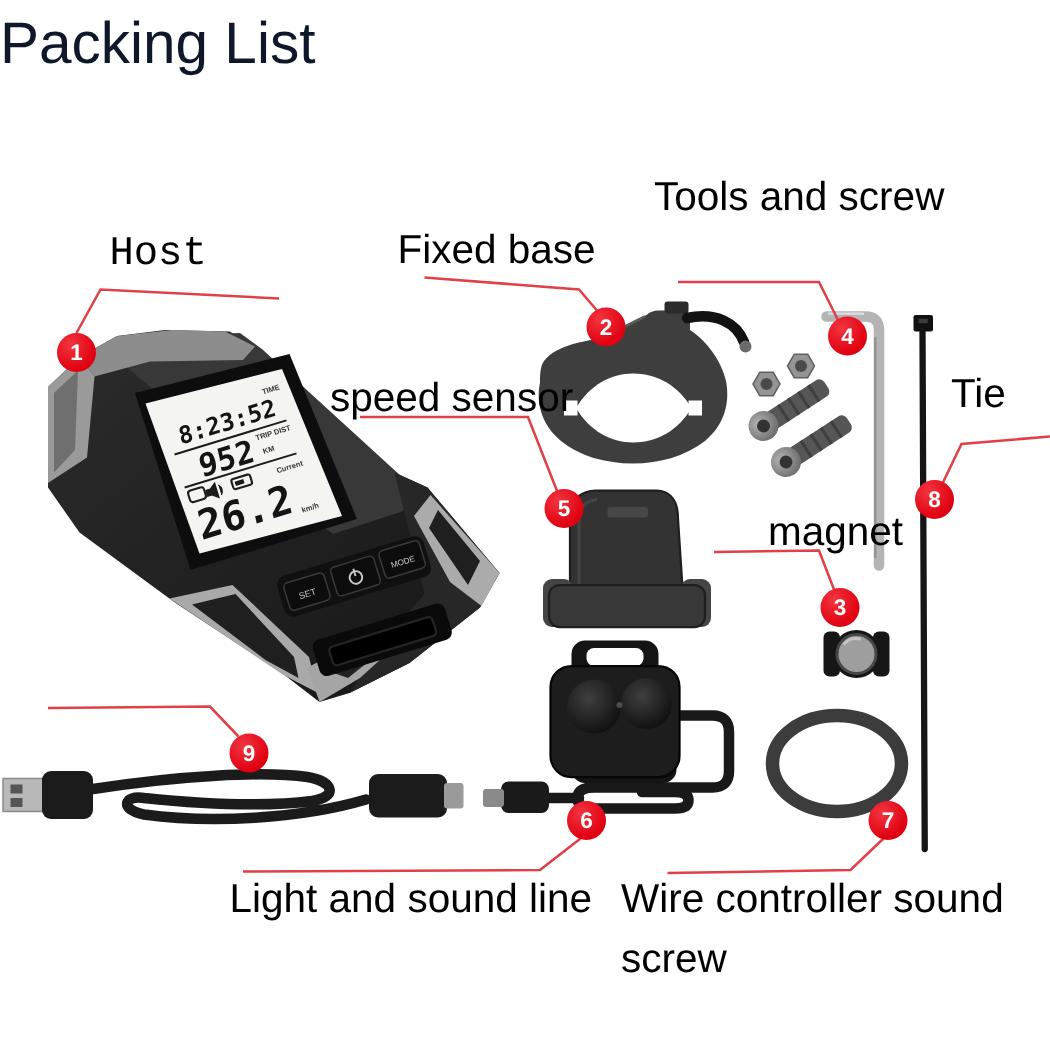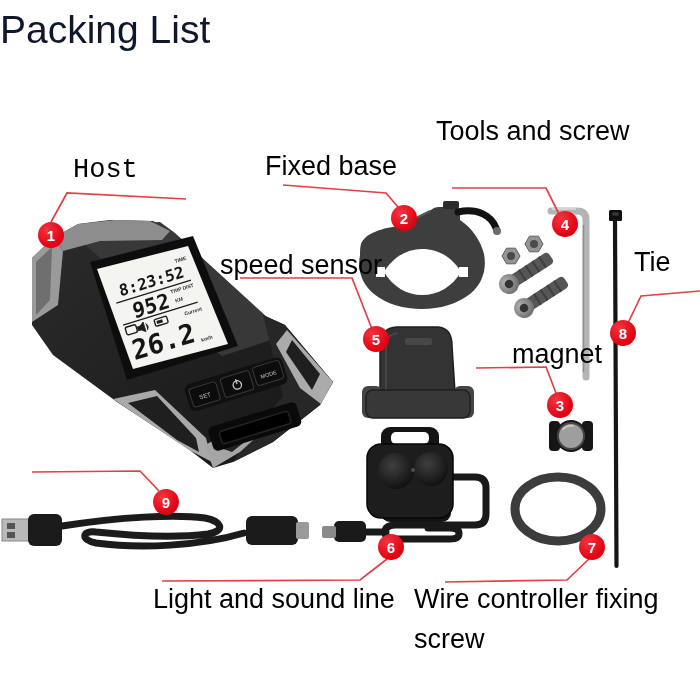--- a/index.html
+++ b/index.html
@@ -210,21 +210,21 @@
 <div class="lbl" id="lbl-tools">
   <div>Tools and screw</div>
 </div>
 <div class="lbl" id="lbl-sensor">speed sensor</div>
 <div class="lbl" id="lbl-magnet">magnet</div>
 <div class="lbl" id="lbl-tie">Tie</div>
 <div class="lbl" id="lbl-controller">
   <div>Light and sound line</div>
 </div>
 <div class="lbl" id="lbl-ring">
-  <div>Wire controller fixing</div>
+  <div>Wire controller sound</div>
   <div>screw</div>
 </div>
 
 <div class="callout" id="c1">1</div>
 <div class="callout" id="c2">2</div>
 <div class="callout" id="c3">3</div>
 <div class="callout" id="c4">4</div>
 <div class="callout" id="c5">5</div>
 <div class="callout" id="c6">6</div>
 <div class="callout" id="c7">7</div>

